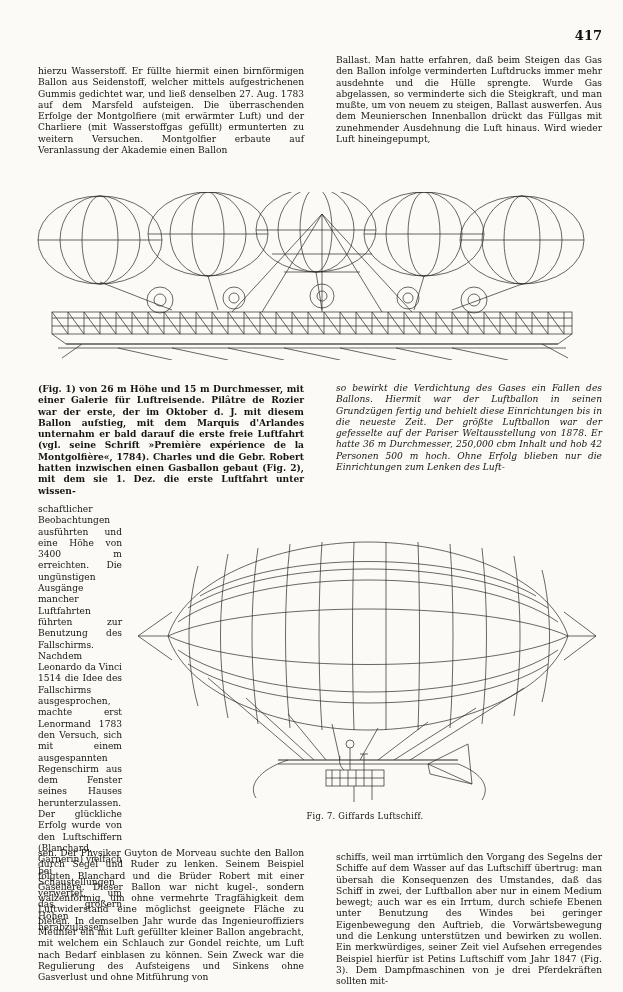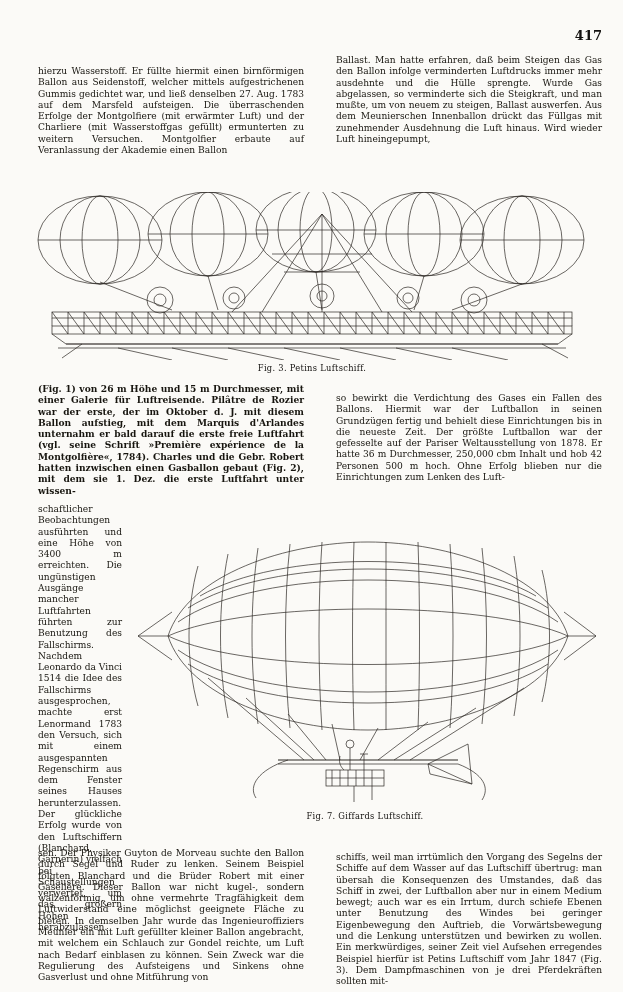--- a/index.html
+++ b/index.html
@@ -171,27 +171,26 @@
         <circle cx="386" cy="106" r="11"></circle>
         <circle cx="386" cy="106" r="5"></circle>
         <circle cx="452" cy="108" r="13"></circle>
         <circle cx="452" cy="108" r="6"></circle>
 
         <path d="M96 156 L150 168 M150 156 L206 168 M206 156 L262 168 M262 156 L318 168
                  M318 156 L374 168 M374 156 L430 168 M430 156 L486 168"></path>
         <path d="M60 152 L40 166 M520 152 L546 166"></path>
       </g>
     </svg>
-    <div class="fig-caption">Fig. 3. Petins Luftschiff.</div>
   </div>
 
   <div class="col left" style="top:383px; height:120px;font-weight:bold;">
     <p class="blk">(Fig. 1) von 26 m Höhe und 15 m Durchmesser, mit einer Galerie für Luftreisende. Pilâtre de Rozier war der erste, der im Oktober d. J. mit diesem Ballon aufstieg, mit dem Marquis d'Arlandes unternahm er bald darauf die erste freie Luftfahrt (vgl. seine Schrift »Première expérience de la Montgolfière«, 1784). Charles und die Gebr. Robert hatten inzwischen einen Gasballon gebaut (Fig. 2), mit dem sie 1. Dez. die erste Luftfahrt unter wissen-</p>
   </div>
-  <div class="col right" style="top:393px; height:120px;">
+  <div class="col right" style="top:383px; height:120px;font-style:italic;">
     <p class="blk">so bewirkt die Verdichtung des Gases ein Fallen des Ballons. Hiermit war der Luftballon in seinen Grundzügen fertig und behielt diese Einrichtungen bis in die neueste Zeit. Der größte Luftballon war der gefesselte auf der Pariser Weltausstellung von 1878. Er hatte 36 m Durchmesser, 250,000 cbm Inhalt und hob 42 Personen 500 m hoch. Ohne Erfolg blieben nur die Einrichtungen zum Lenken des Luft-</p>
   </div>
 
   <div class="col-narrow" style="top:504px; height:310px;">
     <p class="blk">schaftlicher Beobachtungen ausführten und eine Höhe von 3400 m erreichten. Die ungünstigen Ausgänge mancher Luftfahrten führten zur Benutzung des Fallschirms. Nachdem Leonardo da Vinci 1514 die Idee des Fallschirms ausgesprochen, machte erst Lenormand 1783 den Versuch, sich mit einem ausgespannten Regenschirm aus dem Fenster seines Hauses herunterzulassen. Der glückliche Erfolg wurde von den Luftschiffern (Blanchard, Garnerin) vielfach bei Schaustellungen verwertet, um das größern Höhen herabzulassen.</p>
   </div>
 
   <div class="figure" style="left:128px; top:508px; width:474px;">
     <svg class="fig-img" width="474" height="300" viewBox="0 0 474 300">
       <rect x="0" y="0" width="474" height="300" fill="#fbfaf7"></rect>

